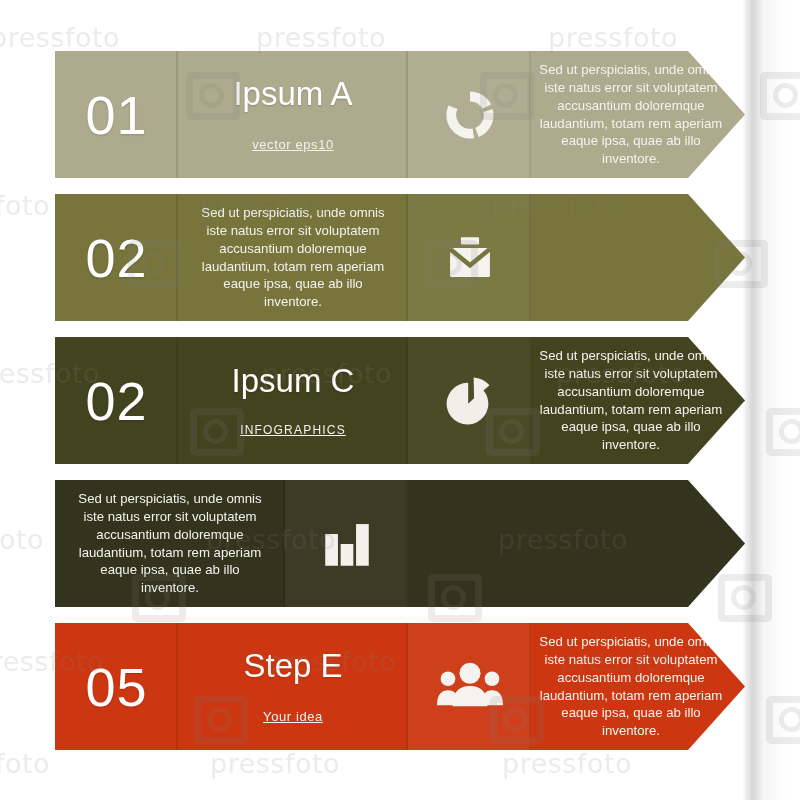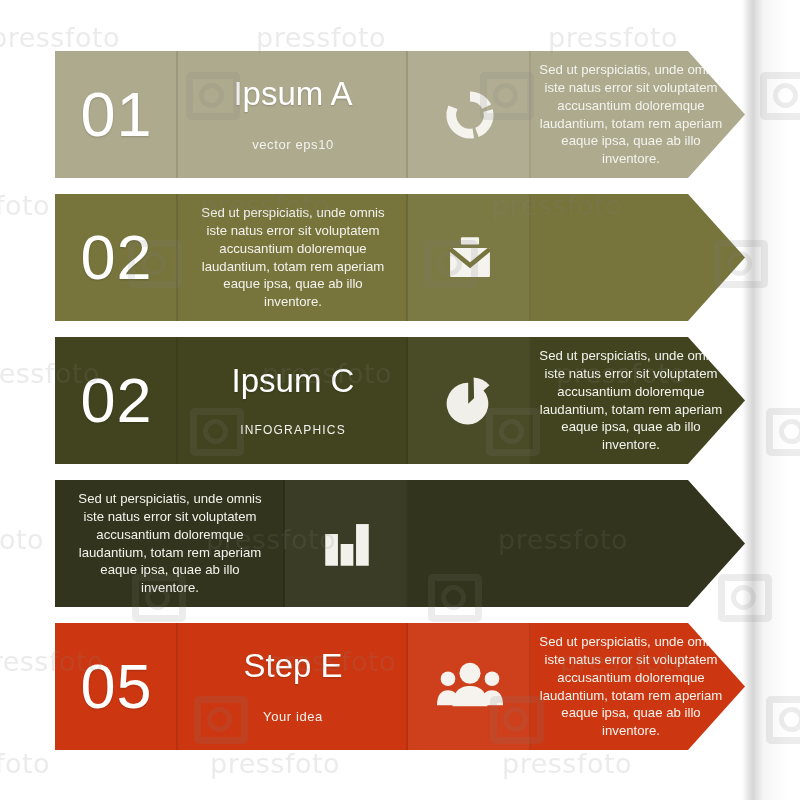--- a/index.html
+++ b/index.html
@@ -44,32 +44,32 @@
   .p-num{width:123px;flex:0 0 123px;justify-content:center;}
   .p-num::after{content:"";position:absolute;right:0;top:0;bottom:0;width:2px;background:rgba(0,0,0,0.10);}
   .p-a{width:230px;flex:0 0 230px;justify-content:center;}
   .p-a::after{content:"";position:absolute;right:0;top:0;bottom:0;width:2px;background:rgba(0,0,0,0.10);}
   .p-icon{width:123px;flex:0 0 123px;justify-content:center;background:rgba(255,255,255,0.045);}
   .p-icon::after{content:"";position:absolute;right:0;top:0;bottom:0;width:2px;background:rgba(0,0,0,0.08);}
   .p-b{flex:1 1 auto;justify-content:center;padding-right:52px;}
 
   
   .num{
-    font-size:63px;font-weight:400;color:#ffffff;letter-spacing:1px;
+    font-size:54px;font-weight:400;color:#ffffff;letter-spacing:1px;
     line-height:1;text-shadow:0 1px 2px rgba(0,0,0,0.18);
   }
 
   
   .title-block{text-align:center;}
   .title{
     font-size:33px;font-weight:400;color:#ffffff;line-height:1.05;
     text-shadow:0 1px 2px rgba(0,0,0,0.18);
   }
   .subtitle{
-    margin-top:25px;font-size:13px;color:#f2f2ee;letter-spacing:0.6px;
+    margin-top:25px;font-size:13px;color:#f2f2ee;letter-spacing:0.6px;text-decoration:underline;
   }
   .subtitle.caps{letter-spacing:1.2px;font-size:12px;}
 
   
   .body-text{
     font-size:13.2px;line-height:1.34;color:#f3f3ee;
     text-align:center;width:200px;
   }
   .body-text.w-para{width:196px;}
 

